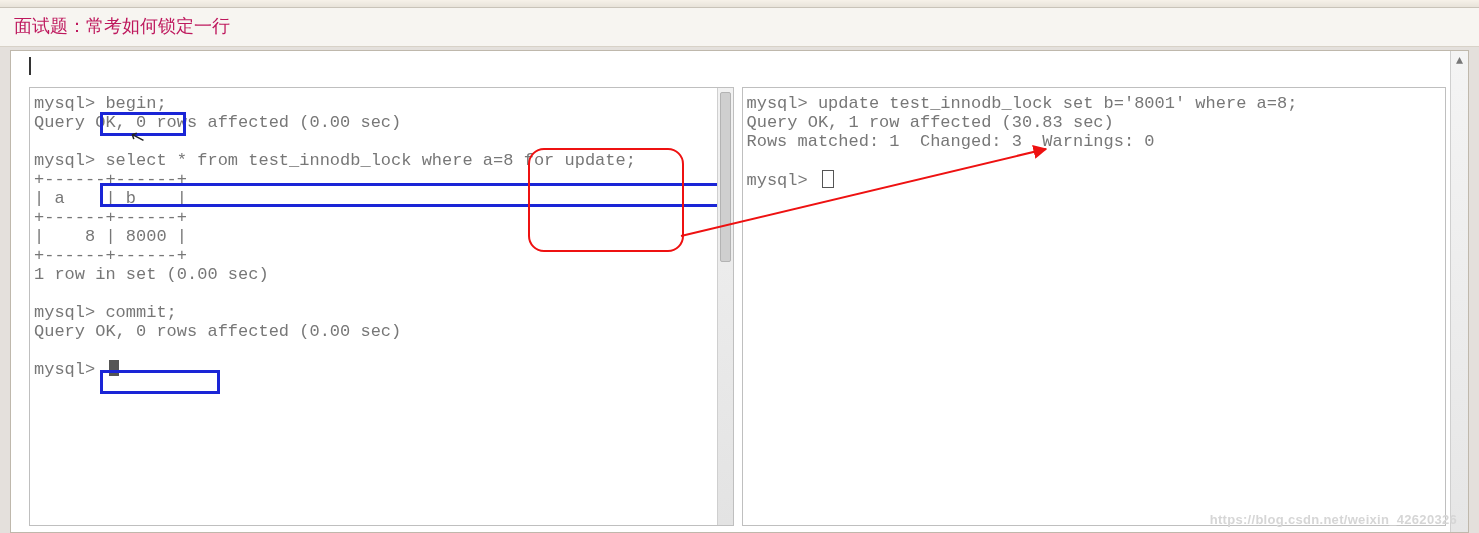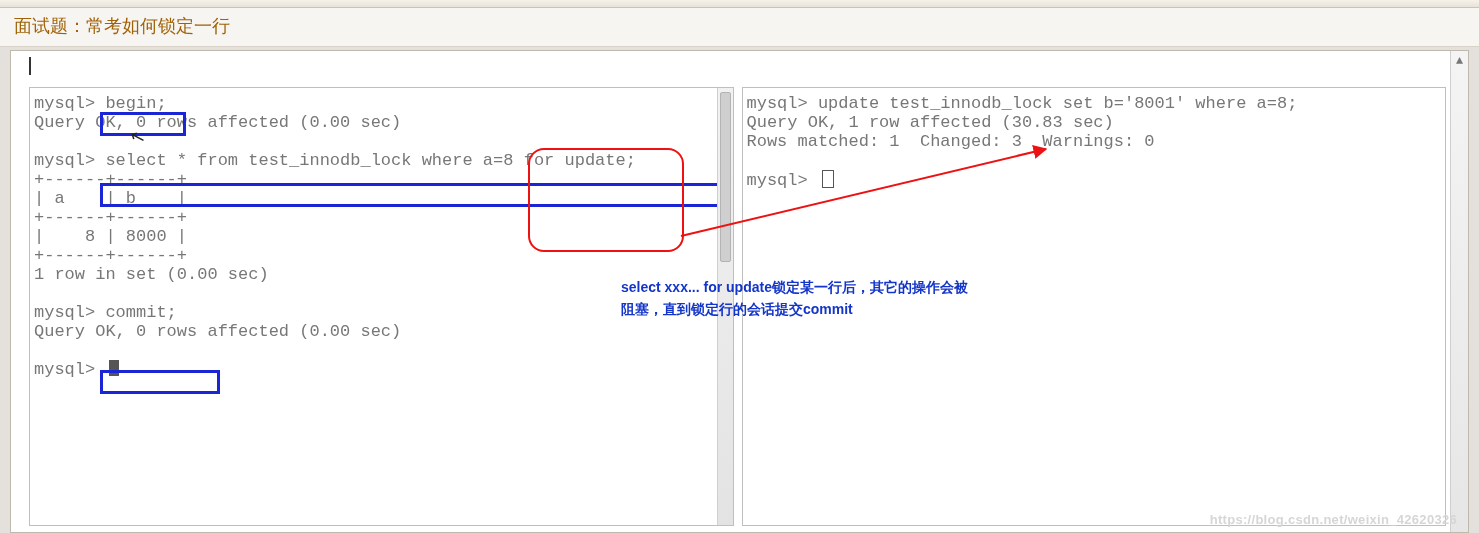--- a/index.html
+++ b/index.html
@@ -17,21 +17,21 @@
   .toolbar-strip {
     height: 8px;
     background: linear-gradient(#f6f1e9, #e8e3da);
     border-bottom: 1px solid #c9c3b9;
   }
   .title-bar {
     padding: 6px 10px 8px 14px;
     border-bottom: 1px solid #d8d2c8;
     background: #f7f5f1;
     font-size: 18px;
-    color: #a16207;
+    color: #be185d;
     font-family: "Microsoft YaHei", "SimSun", sans-serif;
   }
   .editor-wrap {
     position: absolute;
     left: 10px; right: 10px; top: 50px; bottom: 0;
     border: 1px solid #bfb8ac;
     background: #fff;
   }
   .caret-row {
     padding: 6px 0 0 18px;
@@ -183,24 +183,20 @@
 <pre class="term"><span>mysql&gt; update test_innodb_lock set b='8001' where a=8;</span>
 <span>Query OK, 1 row affected (30.83 sec)</span>
 <span>Rows matched: 1  Changed: 3  Warnings: 0</span>
 <span></span>
 <span>mysql&gt; </span><span class="block-cursor"></span>
 </pre>
     </div>
 
   </div>
 
-  <div class="note" style="left:610px; top:226px; width:380px;">
-    <span>select xxx... for update锁定某一行后，其它的操作会被</span><br>
-    <span>阻塞，直到锁定行的会话提交commit</span>
-  </div>
 
   <svg class="arrow-svg" style="left:650px; top:70px; width:400px; height:130px;" viewBox="0 0 400 130">
     <defs>
       <marker id="ah" viewBox="0 0 10 10" refX="9" refY="5" markerWidth="7" markerHeight="7" orient="auto">
         <path d="M0,0 L10,5 L0,10 z" fill="#e11"></path>
       </marker>
     </defs>
     <line x1="20" y1="115" x2="385" y2="28" stroke="#e11" stroke-width="2" marker-end="url(#ah)"></line>
   </svg>
 

